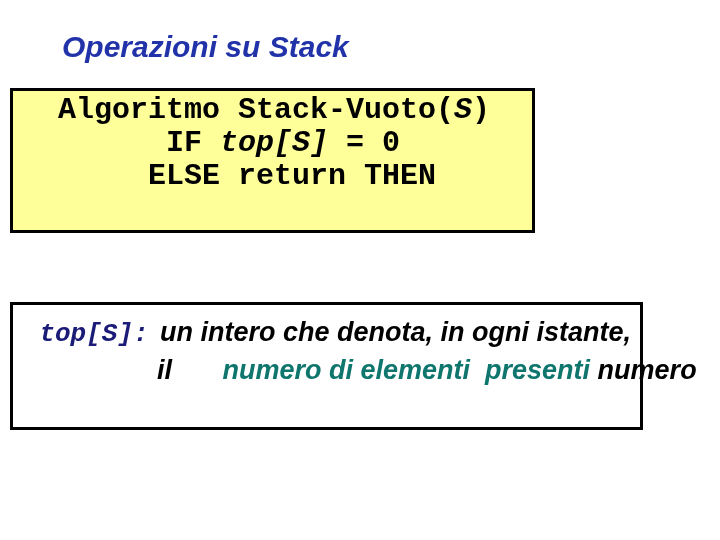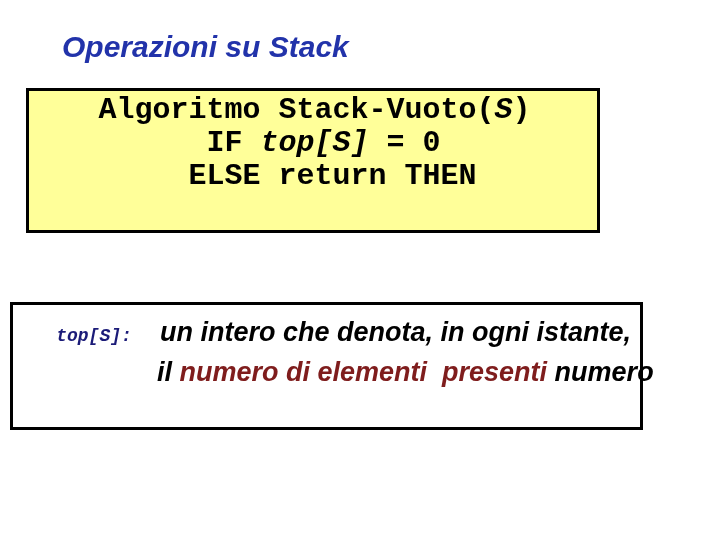--- a/index.html
+++ b/index.html
@@ -19,23 +19,23 @@
     margin: 0;
     font-family: "Liberation Sans", sans-serif;
     font-size: 30px;
     font-weight: bold;
     font-style: italic;
     color: #2233aa;
     white-space: pre;
   }
   .code-box {
     position: absolute;
-    left: 26px;
+    left: 10px;
     top: 88px;
-    width: 574px;
+    width: 525px;
     height: 145px;
     box-sizing: border-box;
     background: #ffff99;
     border: 3px solid #000000;
     padding: 3px 0 0 3px;
   }
   .code-line {
     font-family: "Liberation Mono", "DejaVu Sans Mono", monospace;
     font-size: 30px;
     line-height: 33px;
@@ -61,27 +61,27 @@
     line-height: 36px;
     font-weight: bold;
     font-style: italic;
     color: #000000;
     white-space: pre;
   }
   .def-line .term {
     display: inline-block;
     width: 132px;
     font-family: "Liberation Mono", "DejaVu Sans Mono", monospace;
-    font-size: 18px;
+    font-size: 26px;
     font-weight: bold;
     font-style: italic;
     color: #1b1b78;
     white-space: pre;
   }
-  .def-line .blue { color: #7f1d1d; }
+  .def-line .blue { color: #0f766e; margin-left: 43px; }
   .def-line.indented { margin-left: 138px; }
 </style>
 </head>
 <body>
 
 <div class="slide">
 
   <h1 class="title">Operazioni su Stack</h1>
 
   <div class="code-box">

